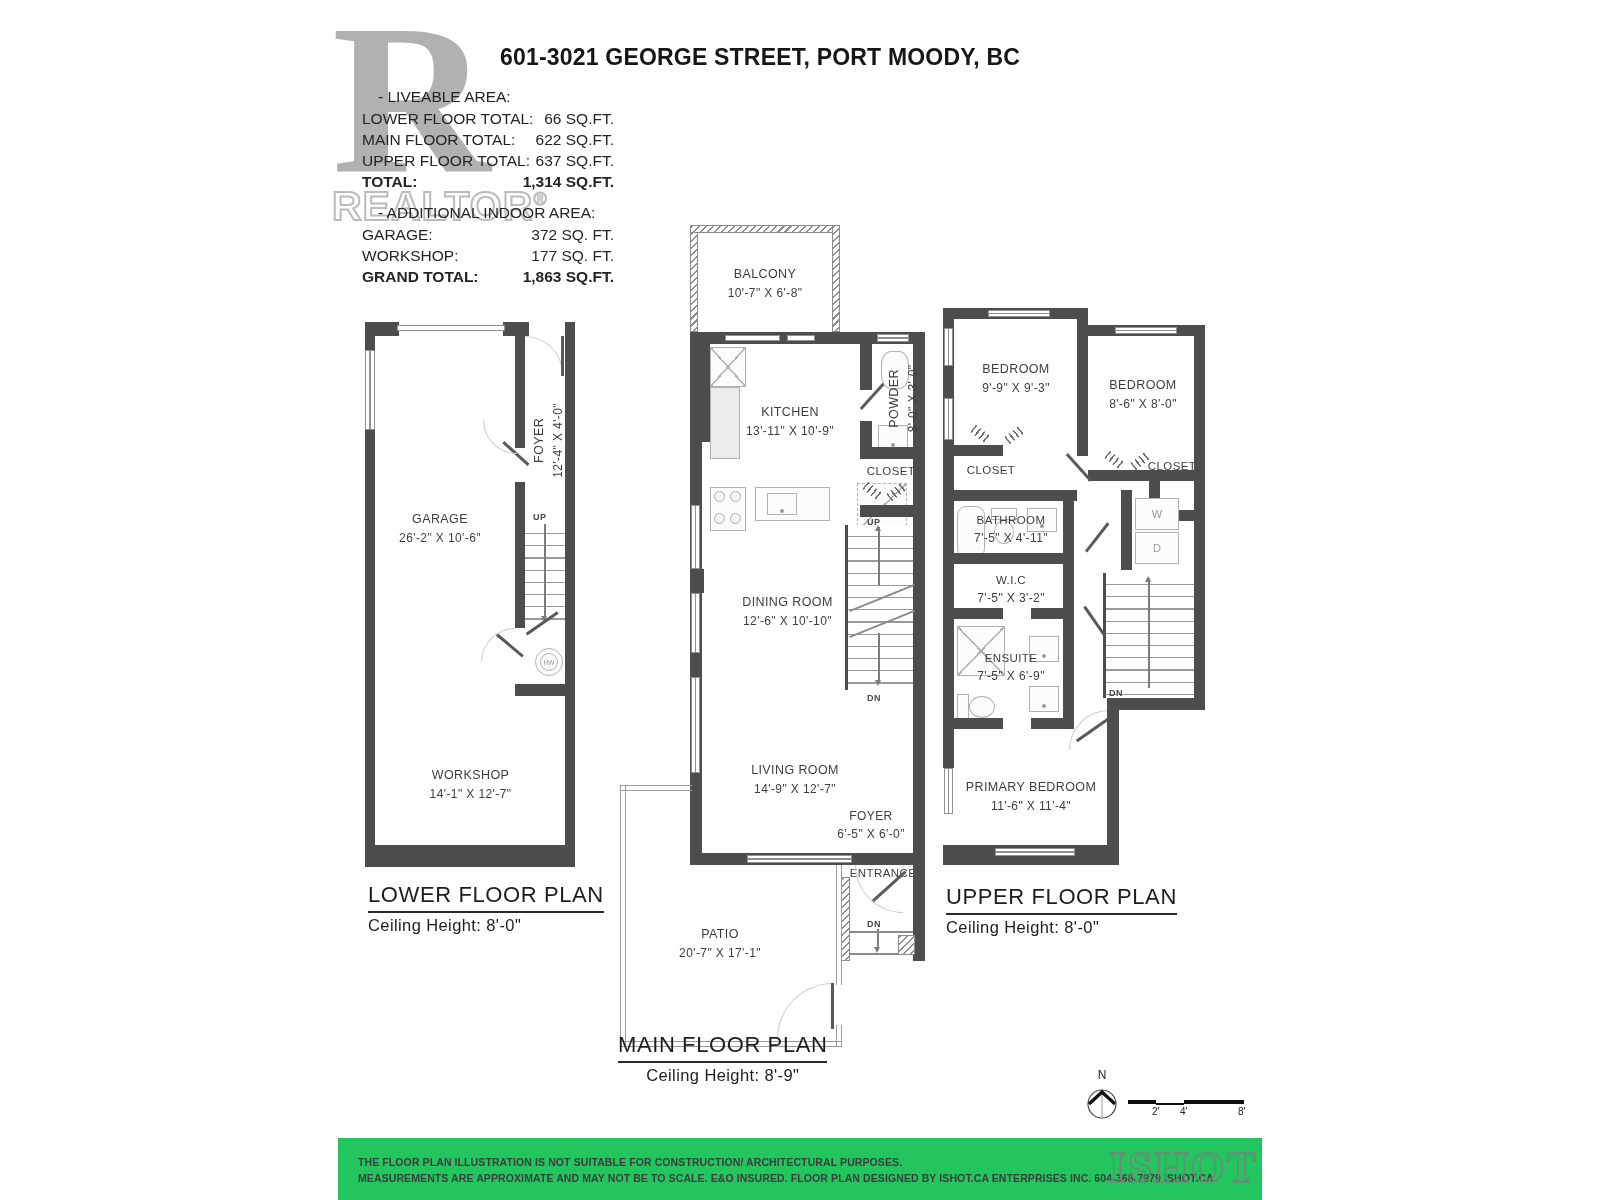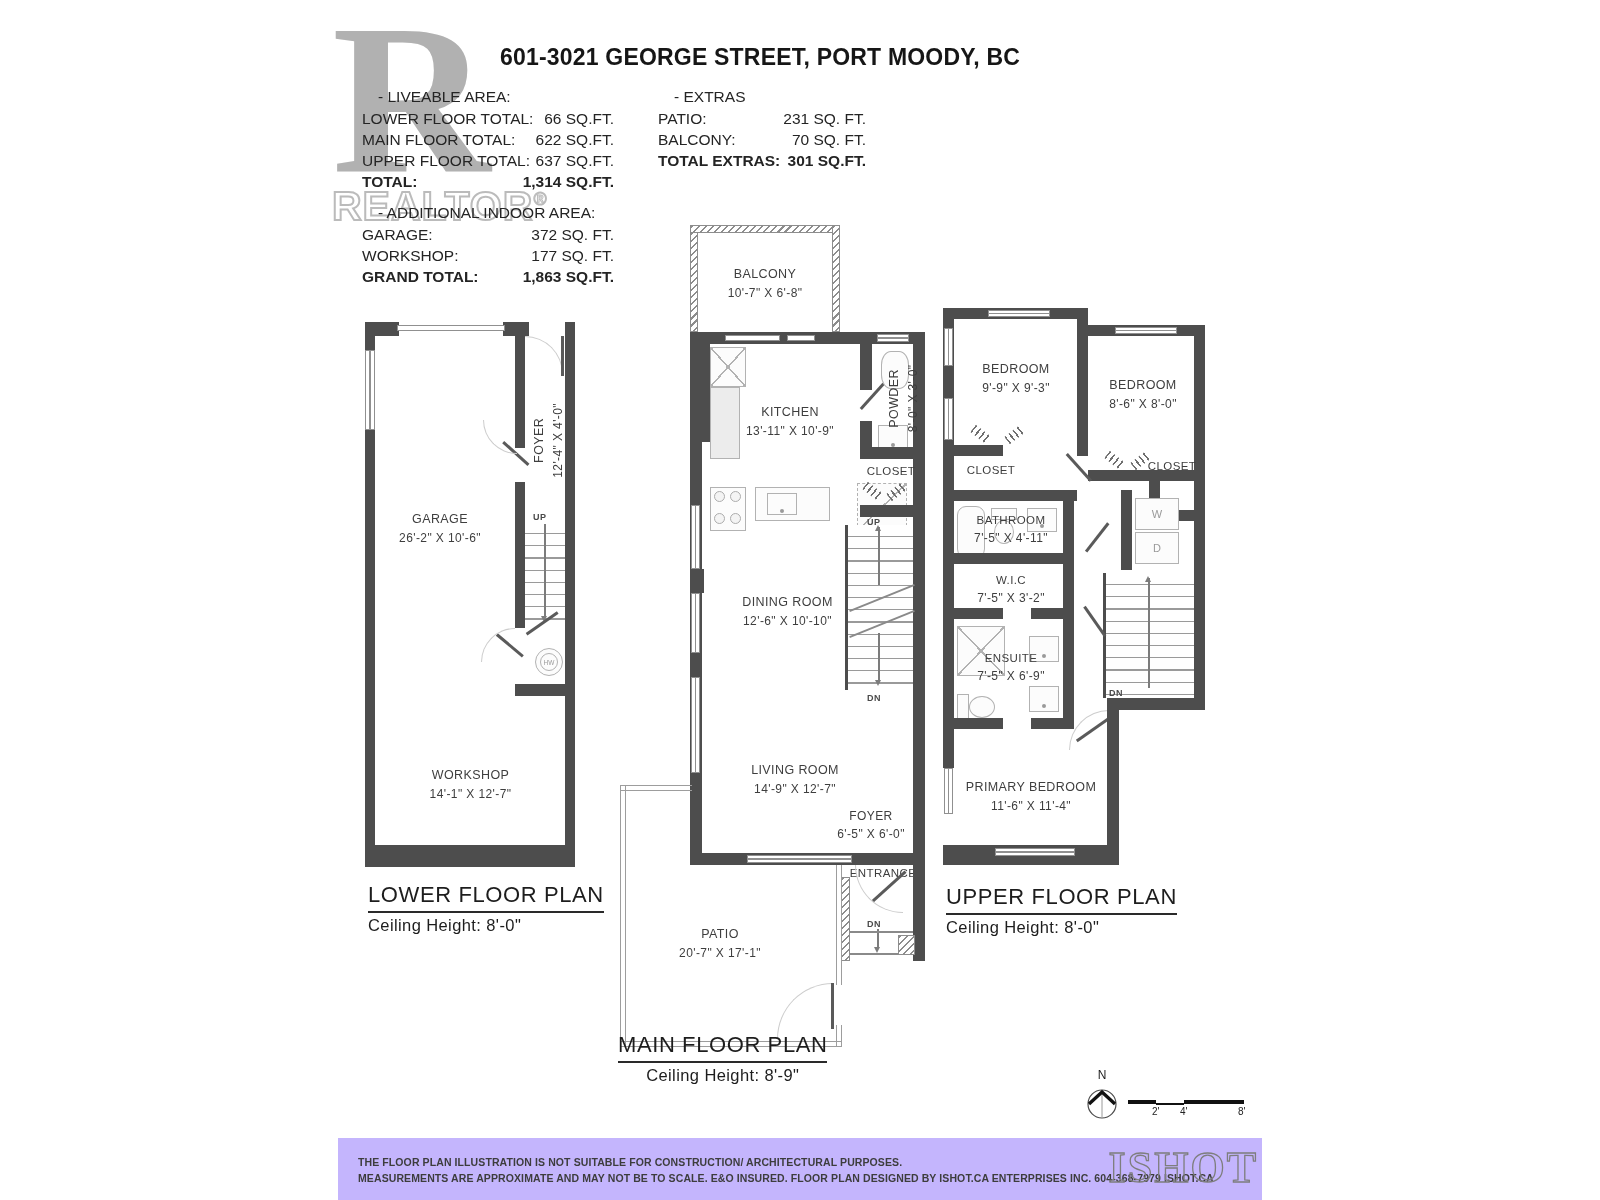--- a/index.html
+++ b/index.html
@@ -58,21 +58,21 @@
   .tbl .row{display:flex;justify-content:space-between;line-height:21px;}
   .tbl .row.b{font-weight:700;}
   
   #wm{position:absolute;left:332px;top:4px;width:180px;height:215px;z-index:1;opacity:.92;}
   #wm .bigR{font-family:"Liberation Serif", serif;font-weight:700;font-size:215px;line-height:.88;
             color:#ababab;transform:scaleX(1.02);transform-origin:left top;}
   #wm .word{font-size:41px;font-weight:700;letter-spacing:1px;color:transparent;
             -webkit-text-stroke:2px #b6b6b6;margin-top:-10px;}
   #wm .word .r{font-size:18px;vertical-align:super;-webkit-text-stroke:1px #b6b6b6;}
   
-  #footer{position:absolute;left:338px;top:1138px;width:924px;height:62px;background:#c4b5fd;}
+  #footer{position:absolute;left:338px;top:1138px;width:924px;height:62px;background:#22c55e;}
   #footer .lines{position:absolute;left:20px;top:16px;font-size:10.5px;font-weight:700;
                  color:#3d3d3d;line-height:1.55;letter-spacing:.1px;}
   #ishot{position:absolute;right:4px;top:4px;font-family:"Liberation Serif", serif;font-weight:700;
          font-size:44px;letter-spacing:2px;color:transparent;-webkit-text-stroke:1.3px #7e7e7e;}
   
   #compass{position:absolute;left:1080px;top:1068px;width:44px;height:56px;}
   #scalebar{position:absolute;left:1128px;top:1096px;width:116px;height:22px;}
   #scalebar .seg{position:absolute;background:#111;}
   #scalebar .lbl{position:absolute;top:10px;font-size:10px;color:#222;}
 </style>
@@ -101,35 +101,20 @@
     <div class="row">
         <span>UPPER FLOOR TOTAL:</span>
         <span>637 SQ.FT.</span>
       </div>
     <div class="row b">
         <span>TOTAL:</span>
         <span>1,314 SQ.FT.</span>
       </div>
   </div>
 
-  <div class="tbl" style="left:658px;top:88px;width:208px;">
-    <div class="hd">- EXTRAS</div>
-    <div class="row">
-        <span>PATIO:</span>
-        <span>231 SQ. FT.</span>
-      </div>
-    <div class="row">
-        <span>BALCONY:</span>
-        <span>70 SQ. FT.</span>
-      </div>
-    <div class="row b">
-        <span>TOTAL EXTRAS:</span>
-        <span>301 SQ.FT.</span>
-      </div>
-  </div>
 
   <div class="tbl" style="left:362px;top:204px;width:252px;">
     <div class="hd">- ADDITIONAL INDOOR AREA:</div>
     <div class="row">
         <span>GARAGE:</span>
         <span>372 SQ. FT.</span>
       </div>
     <div class="row">
         <span>WORKSHOP:</span>
         <span>177 SQ. FT.</span>

